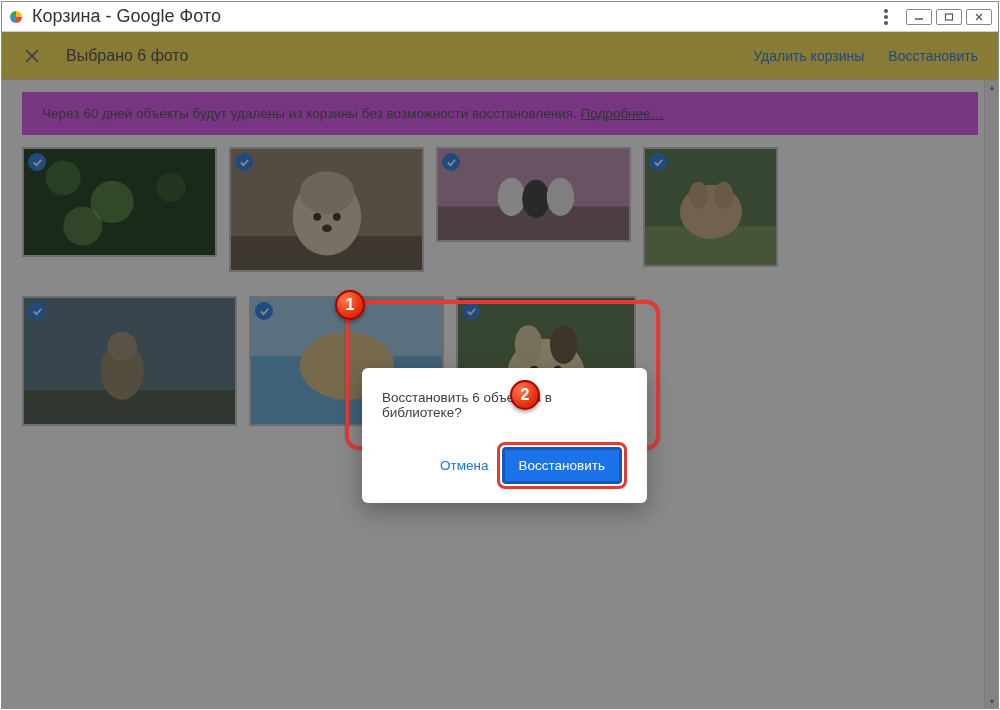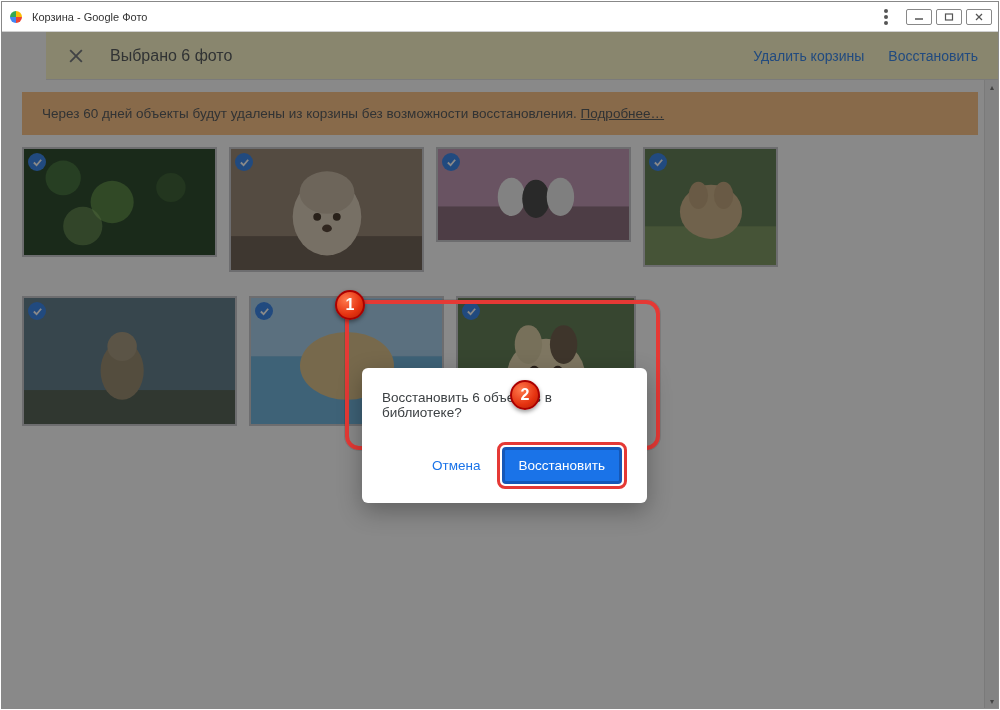--- a/index.html
+++ b/index.html
@@ -1,54 +1,54 @@
 <!DOCTYPE html>
 <html><head>
 <meta charset="utf-8">
 <style>
 * { box-sizing: border-box; margin: 0; padding: 0; }
 body { font-family: Arial, Roboto, sans-serif; background: #fff; width: 1000px; height: 710px; overflow: hidden; position: relative; }
 
 .window-frame { border: 1px solid #888; width: 998px; height: 708px; margin: 1px auto 0; display: flex; flex-direction: column; background: #fff; }
 .titlebar { height: 30px; display: flex; align-items: center; padding: 0 6px; background: #fff; border-bottom: 1px solid #d0d0d0; }
 .titlebar-icon { width: 16px; height: 16px; margin-right: 8px; }
-.titlebar-title { font-size: 11px; color: #333; flex: 1; }
+.titlebar-title { font-size: 18px; color: #333; flex: 1; }
 .titlebar-menu { width: 4px; height: 16px; display: flex; flex-direction: column; justify-content: space-between; margin-right: 18px; cursor: pointer; }
 .titlebar-menu span { width: 4px; height: 4px; background: #555; border-radius: 50%; }
 .win-btns { display: flex; gap: 4px; }
 .win-btn { width: 26px; height: 16px; border: 1px solid #888; border-radius: 2px; display: flex; align-items: center; justify-content: center; font-size: 10px; color: #555; cursor: pointer; background: #fff; }
 
 .app-area { flex: 1; position: relative; overflow: hidden; }
 .overlay { position: absolute; inset: 0; background: rgba(40,40,40,0.55); z-index: 5; }
-.action-bar { height: 48px; display: flex; align-items: center; padding: 0 20px; background: #fef9c3; border-bottom: 1px solid #e0e0e0; margin-left: 44px; }
+.action-bar { height: 48px; display: flex; align-items: center; padding: 0 20px; background: #fde047; border-bottom: 1px solid #e0e0e0; }
 .close-x { width: 20px; height: 20px; cursor: pointer; margin-right: 24px; }
 .selection-label { font-size: 16px; color: #3c4043; flex: 1; }
 .action-link { font-size: 14px; color: #1a73e8; font-weight: 500; cursor: pointer; margin-left: 24px; }
 
-.info-strip { background: #fdba74; padding: 14px 20px; font-size: 13.5px; color: #3c4043; margin: 12px 20px; }
+.info-strip { background: #d946ef; padding: 14px 20px; font-size: 13.5px; color: #3c4043; margin: 12px 20px; }
 .info-strip a { color: #3c4043; text-decoration: underline; cursor: pointer; }
 
 .photo-grid { display: flex; flex-wrap: wrap; gap: 12px; padding: 0 20px; }
 .photo-thumb { position: relative; background: #dfe1e5; border: 2px solid #c0c2c6; }
 .photo-thumb.h1 { width: 195px; height: 110px; }
 .photo-thumb.h2 { width: 195px; height: 125px; }
 .photo-thumb.h3 { width: 195px; height: 95px; }
 .photo-thumb.h4 { width: 135px; height: 120px; }
 .photo-thumb.r2a { width: 215px; height: 130px; }
 .photo-thumb.r2b { width: 195px; height: 130px; }
 .photo-thumb.r2c { width: 180px; height: 130px; }
 .check-badge { position: absolute; top: 4px; left: 4px; width: 18px; height: 18px; background: #1a73e8; border-radius: 50%; display: flex; align-items: center; justify-content: center; }
 .check-badge svg { width: 11px; height: 11px; }
 .thumb-img { width: 100%; height: 100%; display: block; }
 .row { display: flex; gap: 12px; width: 100%; margin-bottom: 12px; }
 
 .dialog-highlight { position: absolute; z-index: 10; left: 343px; top: 268px; width: 315px; height: 150px; border: 4px solid #e53935; border-radius: 14px; background: transparent; box-shadow: 0 0 0 1px rgba(0,0,0,0.1); }
 .dialog-box { position: absolute; z-index: 11; left: 360px; top: 292px; width: 285px; background: #fff; border-radius: 6px; box-shadow: 0 8px 24px rgba(0,0,0,0.3); padding: 22px 20px 14px; margin-top: 44px; }
 .dialog-msg { font-size: 13.5px; color: #3c4043; margin-bottom: 22px; }
-.dialog-actions { display: flex; justify-content: flex-end; align-items: center; gap: 8px; }
+.dialog-actions { display: flex; justify-content: flex-end; align-items: center; }
 .btn-cancel { font-size: 13.5px; color: #1a73e8; font-weight: 500; cursor: pointer; padding: 6px 8px; }
 .btn-restore { font-size: 13.5px; color: #fff; background: #1a73e8; font-weight: 500; cursor: pointer; padding: 8px 14px; border-radius: 4px; border: 3px solid #1558b8; }
 .btn-restore-wrap { border: 3px solid #e53935; border-radius: 8px; padding: 2px; }
 
 .step-badge { position: absolute; z-index: 12; width: 30px; height: 30px; border-radius: 50%; display: flex; align-items: center; justify-content: center; font-weight: bold; font-size: 16px; color: #fff; border: 2px solid #a00; background: radial-gradient(circle at 35% 30%, #ff7a4d, #e53210 60%, #b02205); box-shadow: 0 2px 4px rgba(0,0,0,0.4); }
 .step-1 { left: 333px; top: 258px; }
 .step-2 { left: 508px; top: 348px; }
 
 .scrollbar-track { position: absolute; right: 0; top: 0; bottom: 0; width: 14px; background: #f1f1f1; border-left: 1px solid #ddd; }
 .scrollbar-arrow { position: absolute; width: 14px; height: 14px; display: flex; align-items: center; justify-content: center; font-size: 8px; color: #666; }

